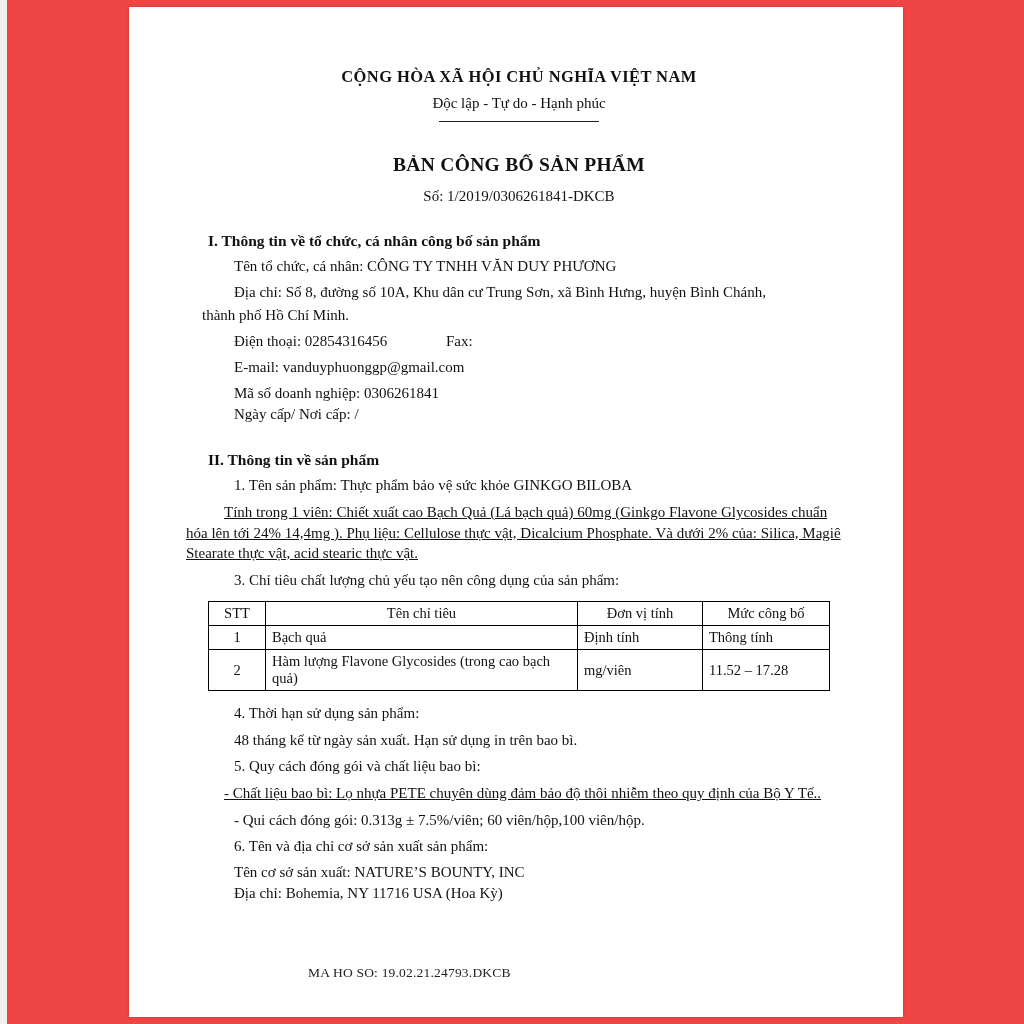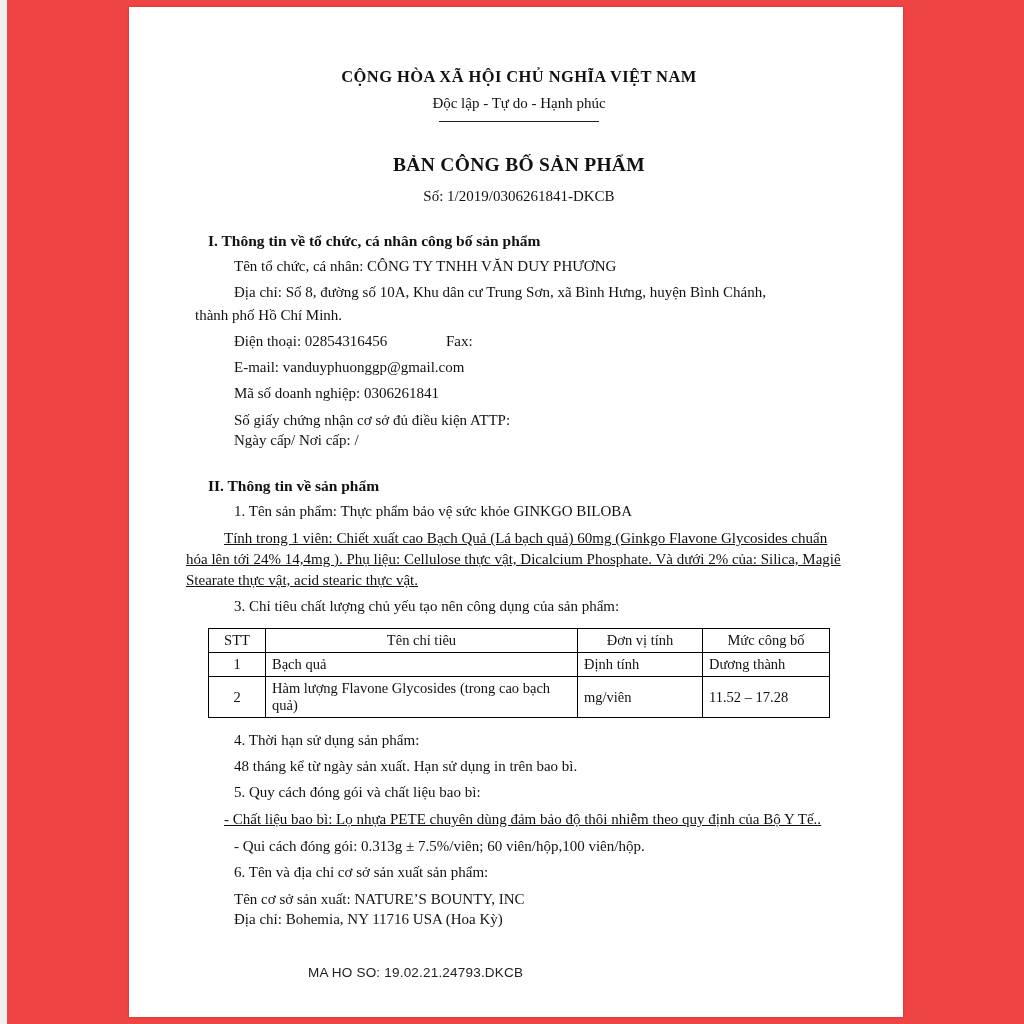--- a/index.html
+++ b/index.html
@@ -70,21 +70,21 @@
   .line {
     font-size: 15px;
     margin-top: 6px;
     margin-left: 48px;
     line-height: 1.35;
   }
   .line.tight { margin-top: 0; }
   .line-flush {
     font-size: 15px;
     margin-top: 2px;
-    margin-left: 9px;
+    margin-left: 16px;
     line-height: 1.35;
   }
   .para {
     font-size: 15px;
     margin-top: 7px;
     margin-left: 0px;
     line-height: 1.38;
     text-indent: 38px;
     text-decoration: underline;
   }
@@ -110,21 +110,21 @@
   }
   .col-stt { width: 44px; text-align: center; }
   .col-name { }
   .col-unit { width: 112px; }
   .col-value { width: 114px; }
   .cell-center { text-align: center; }
   .footer-code {
     position: absolute;
     left: 179px;
     top: 958px;
-    font-family: Liberation Sans, sans-serif;
+    font-family: Liberation Serif, serif;
     font-size: 13.5px;
     color: #222;
     letter-spacing: 0.2px;
   }
 </style>
 </head>
 <body>
 
 <div class="page-wrap">
   <div class="sheet">
@@ -144,21 +144,20 @@
       <div class="line">Địa chỉ: Số 8, đường số 10A, Khu dân cư Trung Sơn, xã Bình Hưng, huyện Bình Chánh,</div>
       <div class="line-flush">thành phố Hồ Chí Minh.</div>
 
       <div class="line fax-row">
         <span class="lbl-left">Điện thoại: 02854316456</span>
         <span>Fax:</span>
       </div>
 
       <div class="line">E-mail: vanduyphuonggp@gmail.com</div>
       <div class="line">Mã số doanh nghiệp: 0306261841</div>
-      <div class="line">Số giấy chứng nhận cơ sở đủ điều kiện ATTP:</div>
       <div class="line tight">Ngày cấp/ Nơi cấp: /</div>
 
       <div class="section-head">II. Thông tin về sản phẩm</div>
 
       <div class="line">1. Tên sản phẩm: Thực phẩm bảo vệ sức khỏe  GINKGO BILOBA</div>
 
       <div class="para">Tính trong 1 viên: Chiết xuất cao Bạch Quả (Lá bạch quả) 60mg (Ginkgo Flavone Glycosides chuẩn hóa lên tới 24% 14,4mg ). Phụ liệu: Cellulose thực vật, Dicalcium Phosphate. Và dưới 2% của: Silica, Magiê Stearate thực vật, acid stearic thực vật.</div>
 
       <div class="line">3. Chỉ tiêu chất lượng chủ yếu tạo nên công dụng của sản phẩm:</div>
 
@@ -169,21 +168,21 @@
             <th class="col-name">Tên chỉ tiêu</th>
             <th class="col-unit">Đơn vị tính</th>
             <th class="col-value">Mức công bố</th>
           </tr>
         </thead>
         <tbody>
           <tr>
             <td class="col-stt cell-center">1</td>
             <td class="col-name">Bạch quả</td>
             <td class="col-unit">Định tính</td>
-            <td class="col-value">Dương thành</td>
+            <td class="col-value">Thông tính</td>
           </tr>
           <tr>
             <td class="col-stt cell-center" style="padding-top:12px;">2</td>
             <td class="col-name">Hàm lượng Flavone Glycosides (trong cao bạch quả)</td>
             <td class="col-unit" style="padding-top:12px;">mg/viên</td>
             <td class="col-value" style="padding-top:12px;">11.52 – 17.28</td>
           </tr>
         </tbody>
       </table>
 

